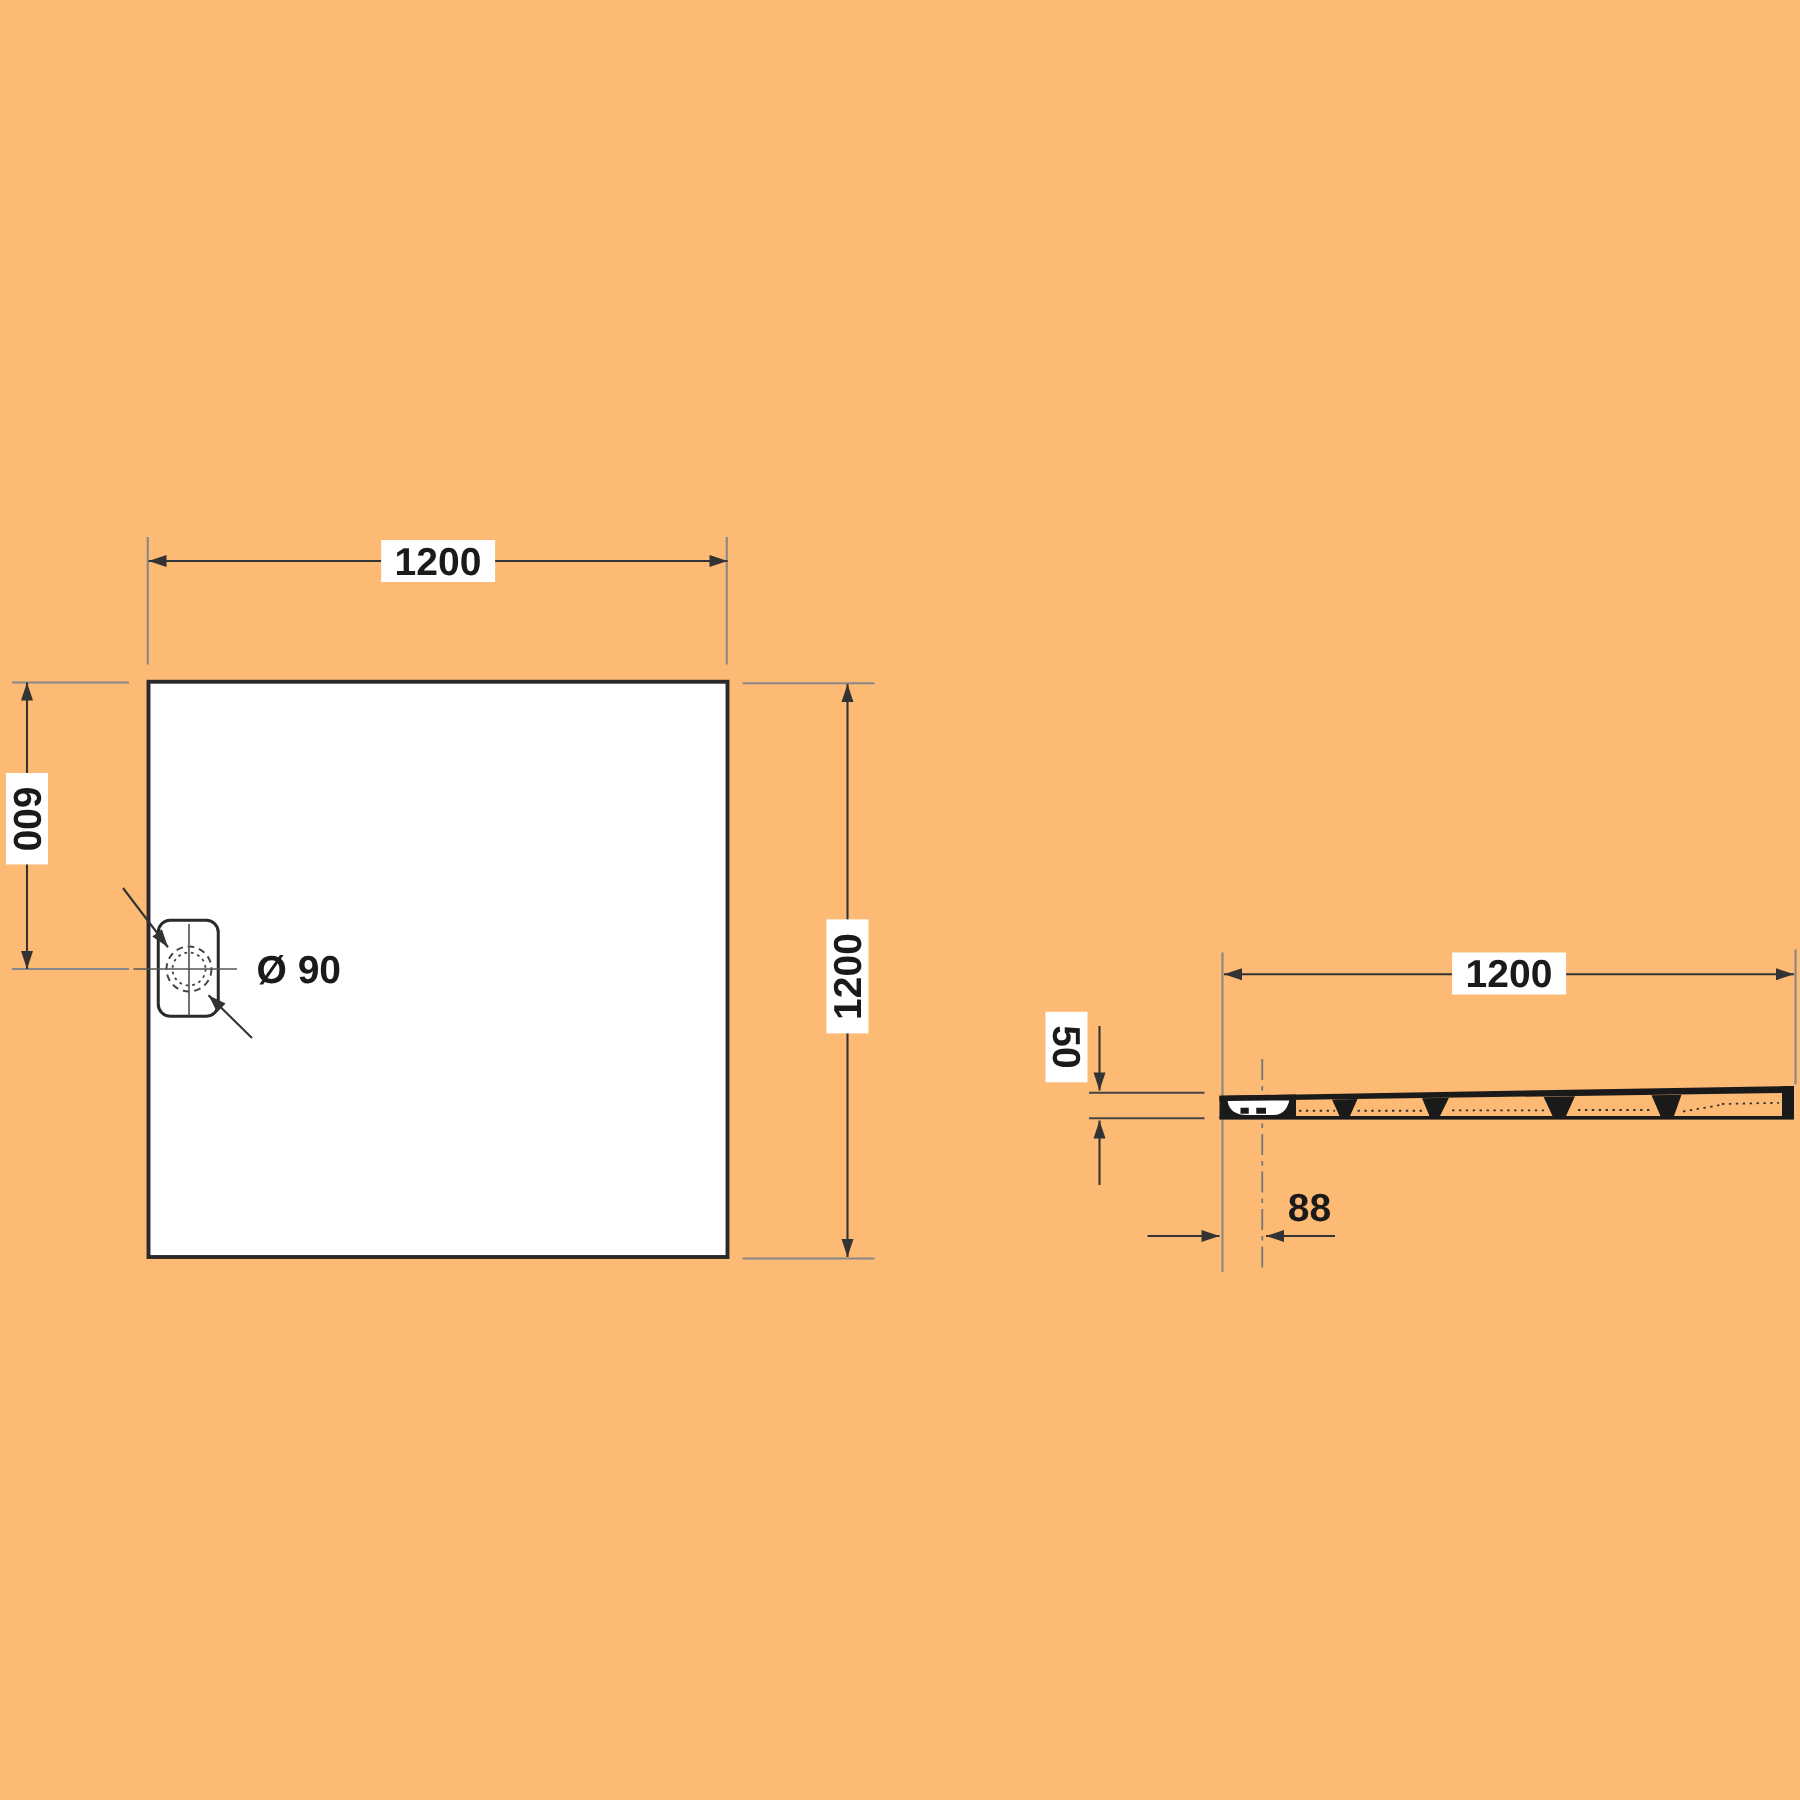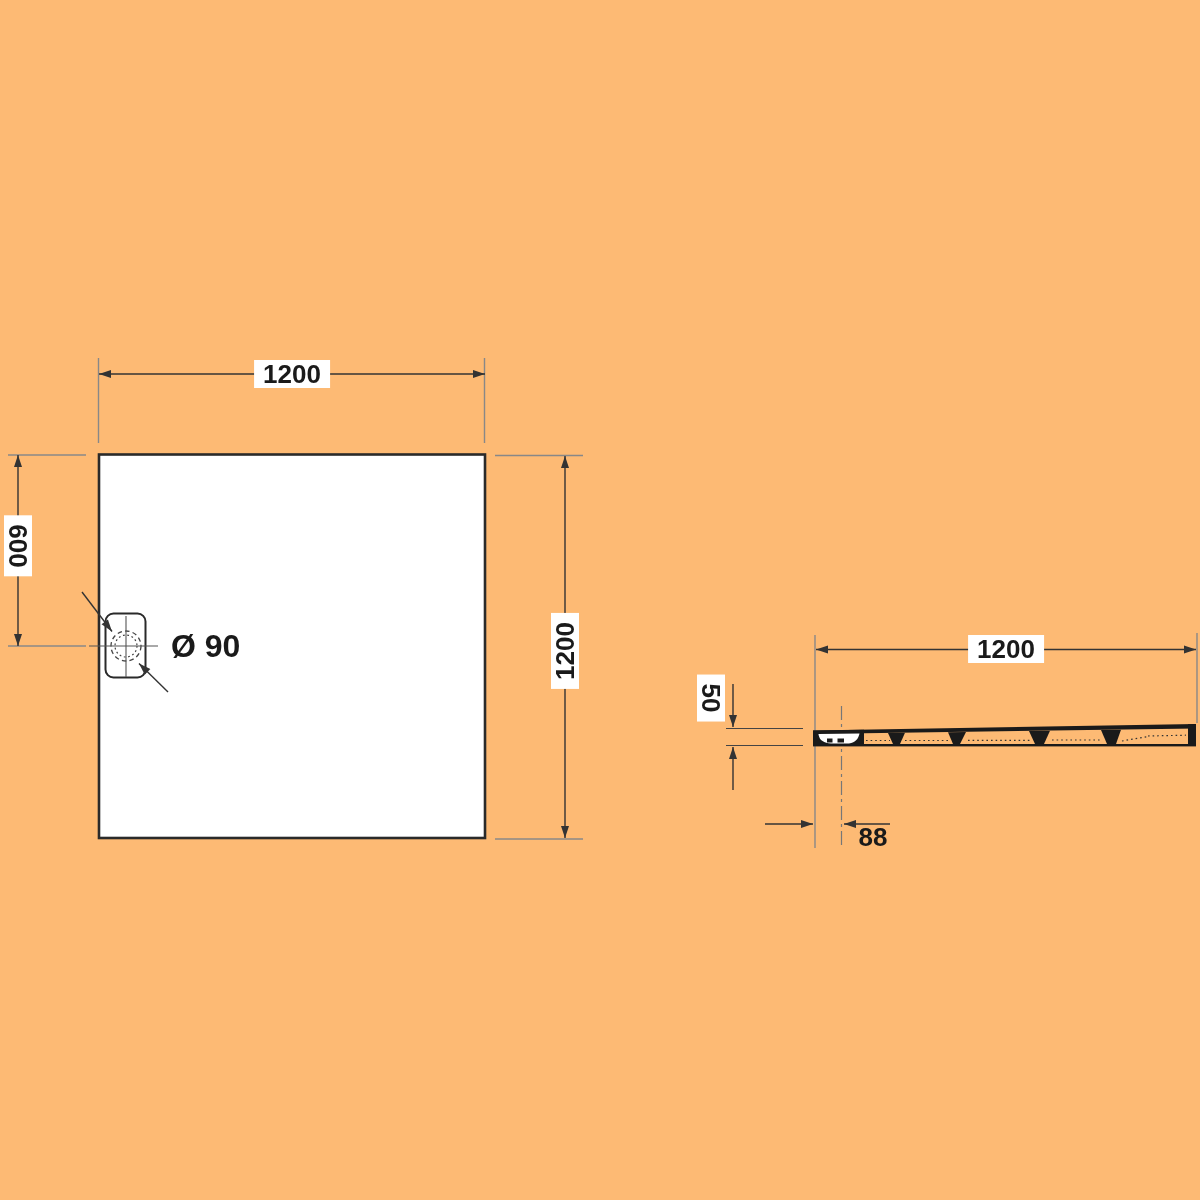--- a/index.html
+++ b/index.html
@@ -29,26 +29,26 @@
     font-size: 26px;
     line-height: 28px;
     color: #1a1a1a;
     background: #ffffff;
     padding: 0 9px;
     white-space: nowrap;
     transform: translate(-50%, -50%);
   }
   .dim-label.rot-cw  { transform: translate(-50%, -50%) rotate(90deg); }
   .dim-label.rot-ccw { transform: translate(-50%, -50%) rotate(-90deg); }
-  .dim-label.no-mask { background: transparent; padding: 0; margin-top: 32px; }
+  .dim-label.no-mask { background: transparent; padding: 0; }
   .diam-label {
     position: absolute;
     font-family: "Liberation Sans", sans-serif;
     font-weight: 700;
-    font-size: 32px;
+    font-size: 26px;
     line-height: 30px;
     color: #1a1a1a;
     white-space: nowrap;
   }
 </style>
 </head>
 <body>
 
 <div class="canvas">
 

